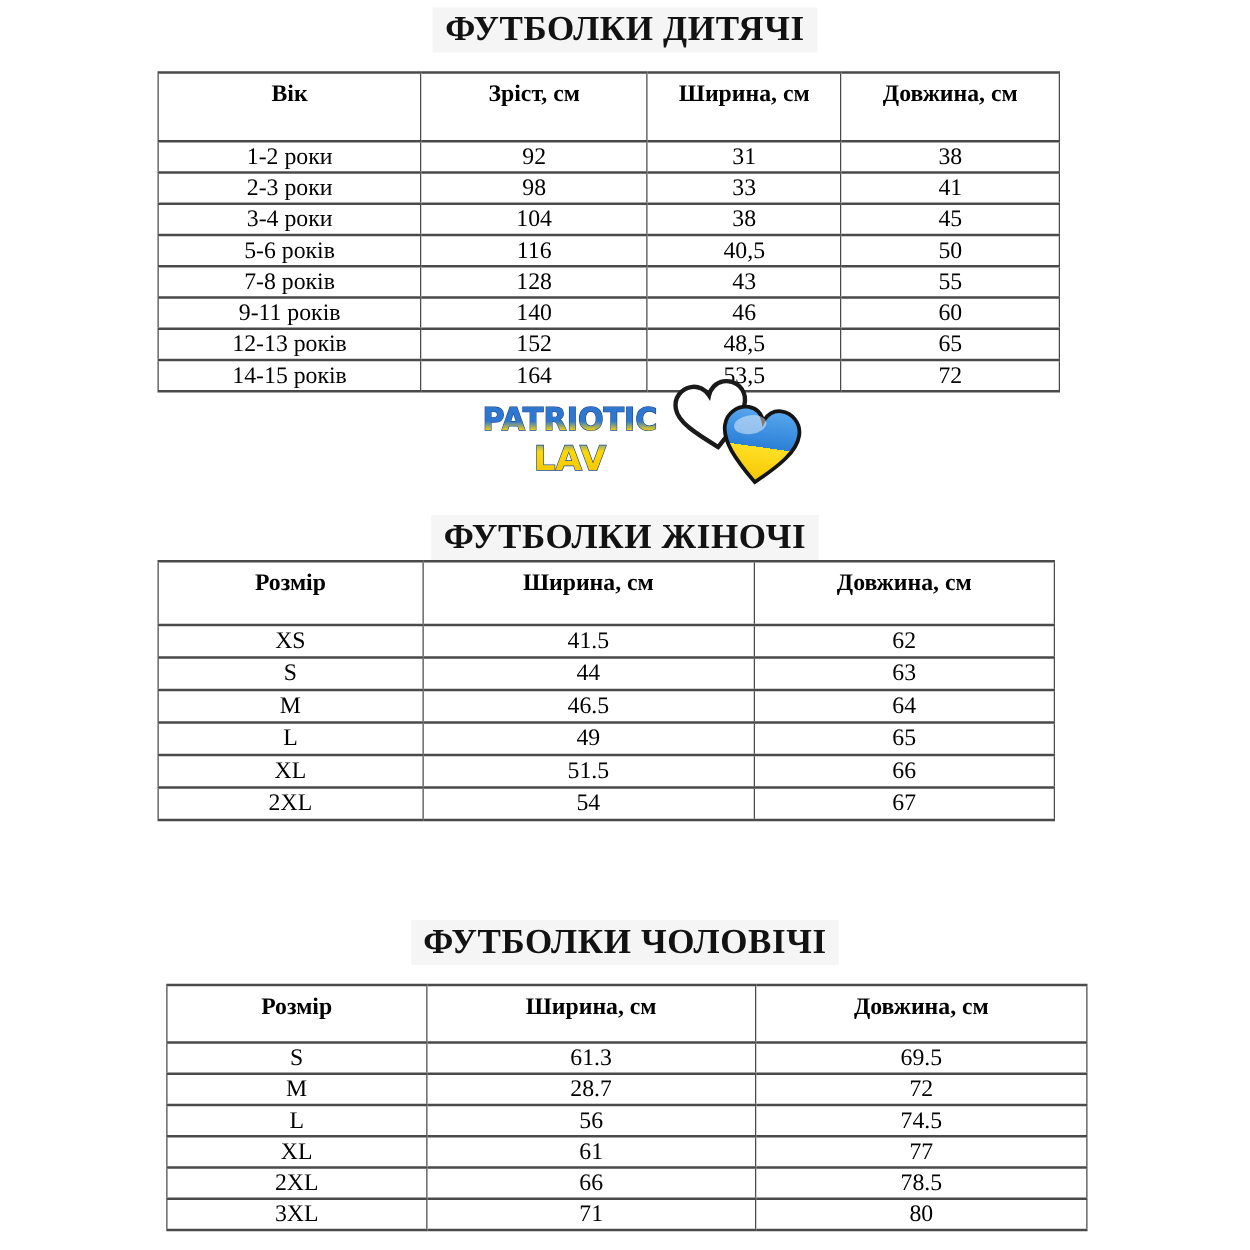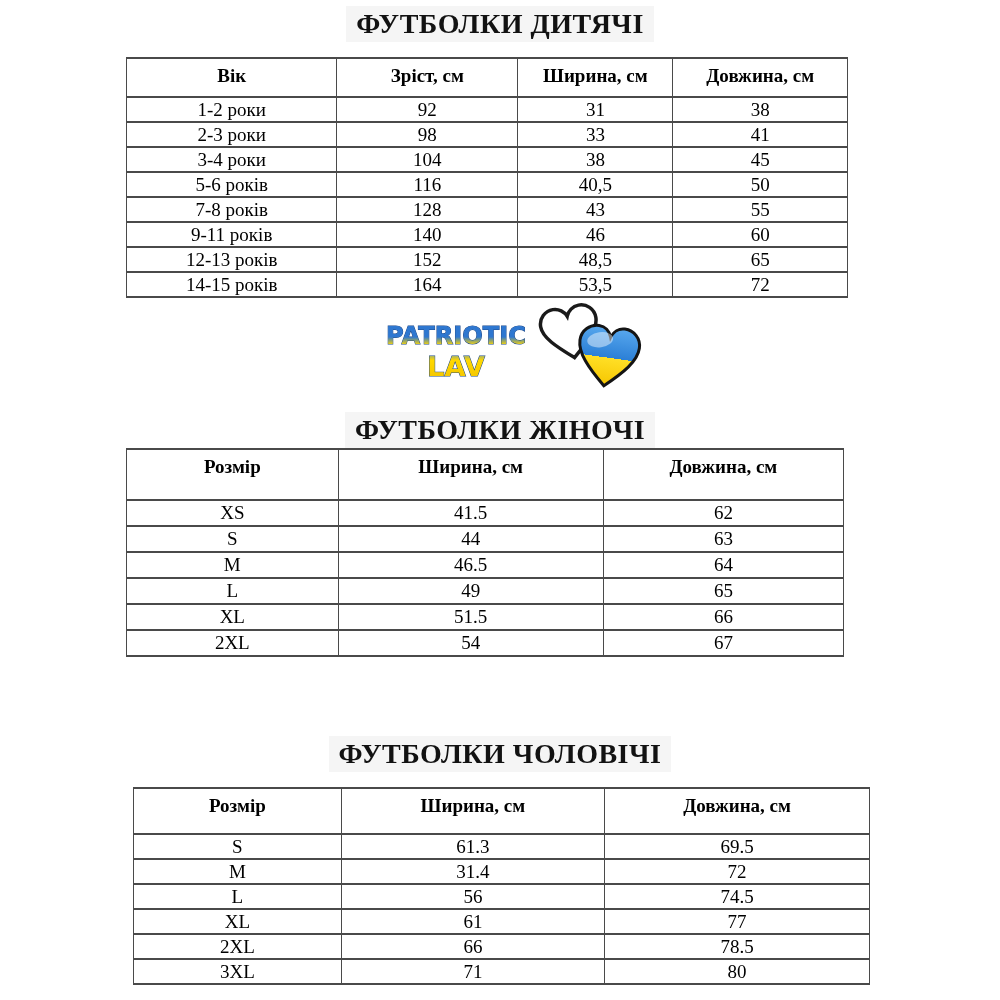--- a/index.html
+++ b/index.html
@@ -46,21 +46,21 @@
   }
   table.size-table th {
     font-weight: bold;
     vertical-align: top;
     padding-top: 6px;
   }
   table.size-table td { vertical-align: middle; }
 
   
   #table-children { left: 126px; top: 57px; width: 722px; }
-  #table-children thead tr { height: 39px; border-radius: 26px; }
+  #table-children thead tr { height: 55px; border-radius: 26px; }
   #table-children tbody tr { height: 25px; margin-left: 26px; }
   #table-children th:nth-child(1) { width: 29.2%; }
   #table-children th:nth-child(2) { width: 25.1%; }
   #table-children th:nth-child(3) { width: 21.5%; }
   #table-children th:nth-child(4) { width: 24.2%; }
   #title-children { top: 6px; }
 
   
   .logo-wrap { position: absolute; left: 380px; top: 300px; width: 280px; height: 96px; }
   .logo-text-svg { position: absolute; left: 0; top: 18px; }
@@ -249,21 +249,21 @@
         </tr>
       </thead>
       <tbody>
         <tr>
           <td>S</td>
           <td>61.3</td>
           <td>69.5</td>
         </tr>
         <tr>
           <td>M</td>
-          <td>31.4</td>
+          <td>28.7</td>
           <td>72</td>
         </tr>
         <tr>
           <td>L</td>
           <td>56</td>
           <td>74.5</td>
         </tr>
         <tr>
           <td>XL</td>
           <td>61</td>

